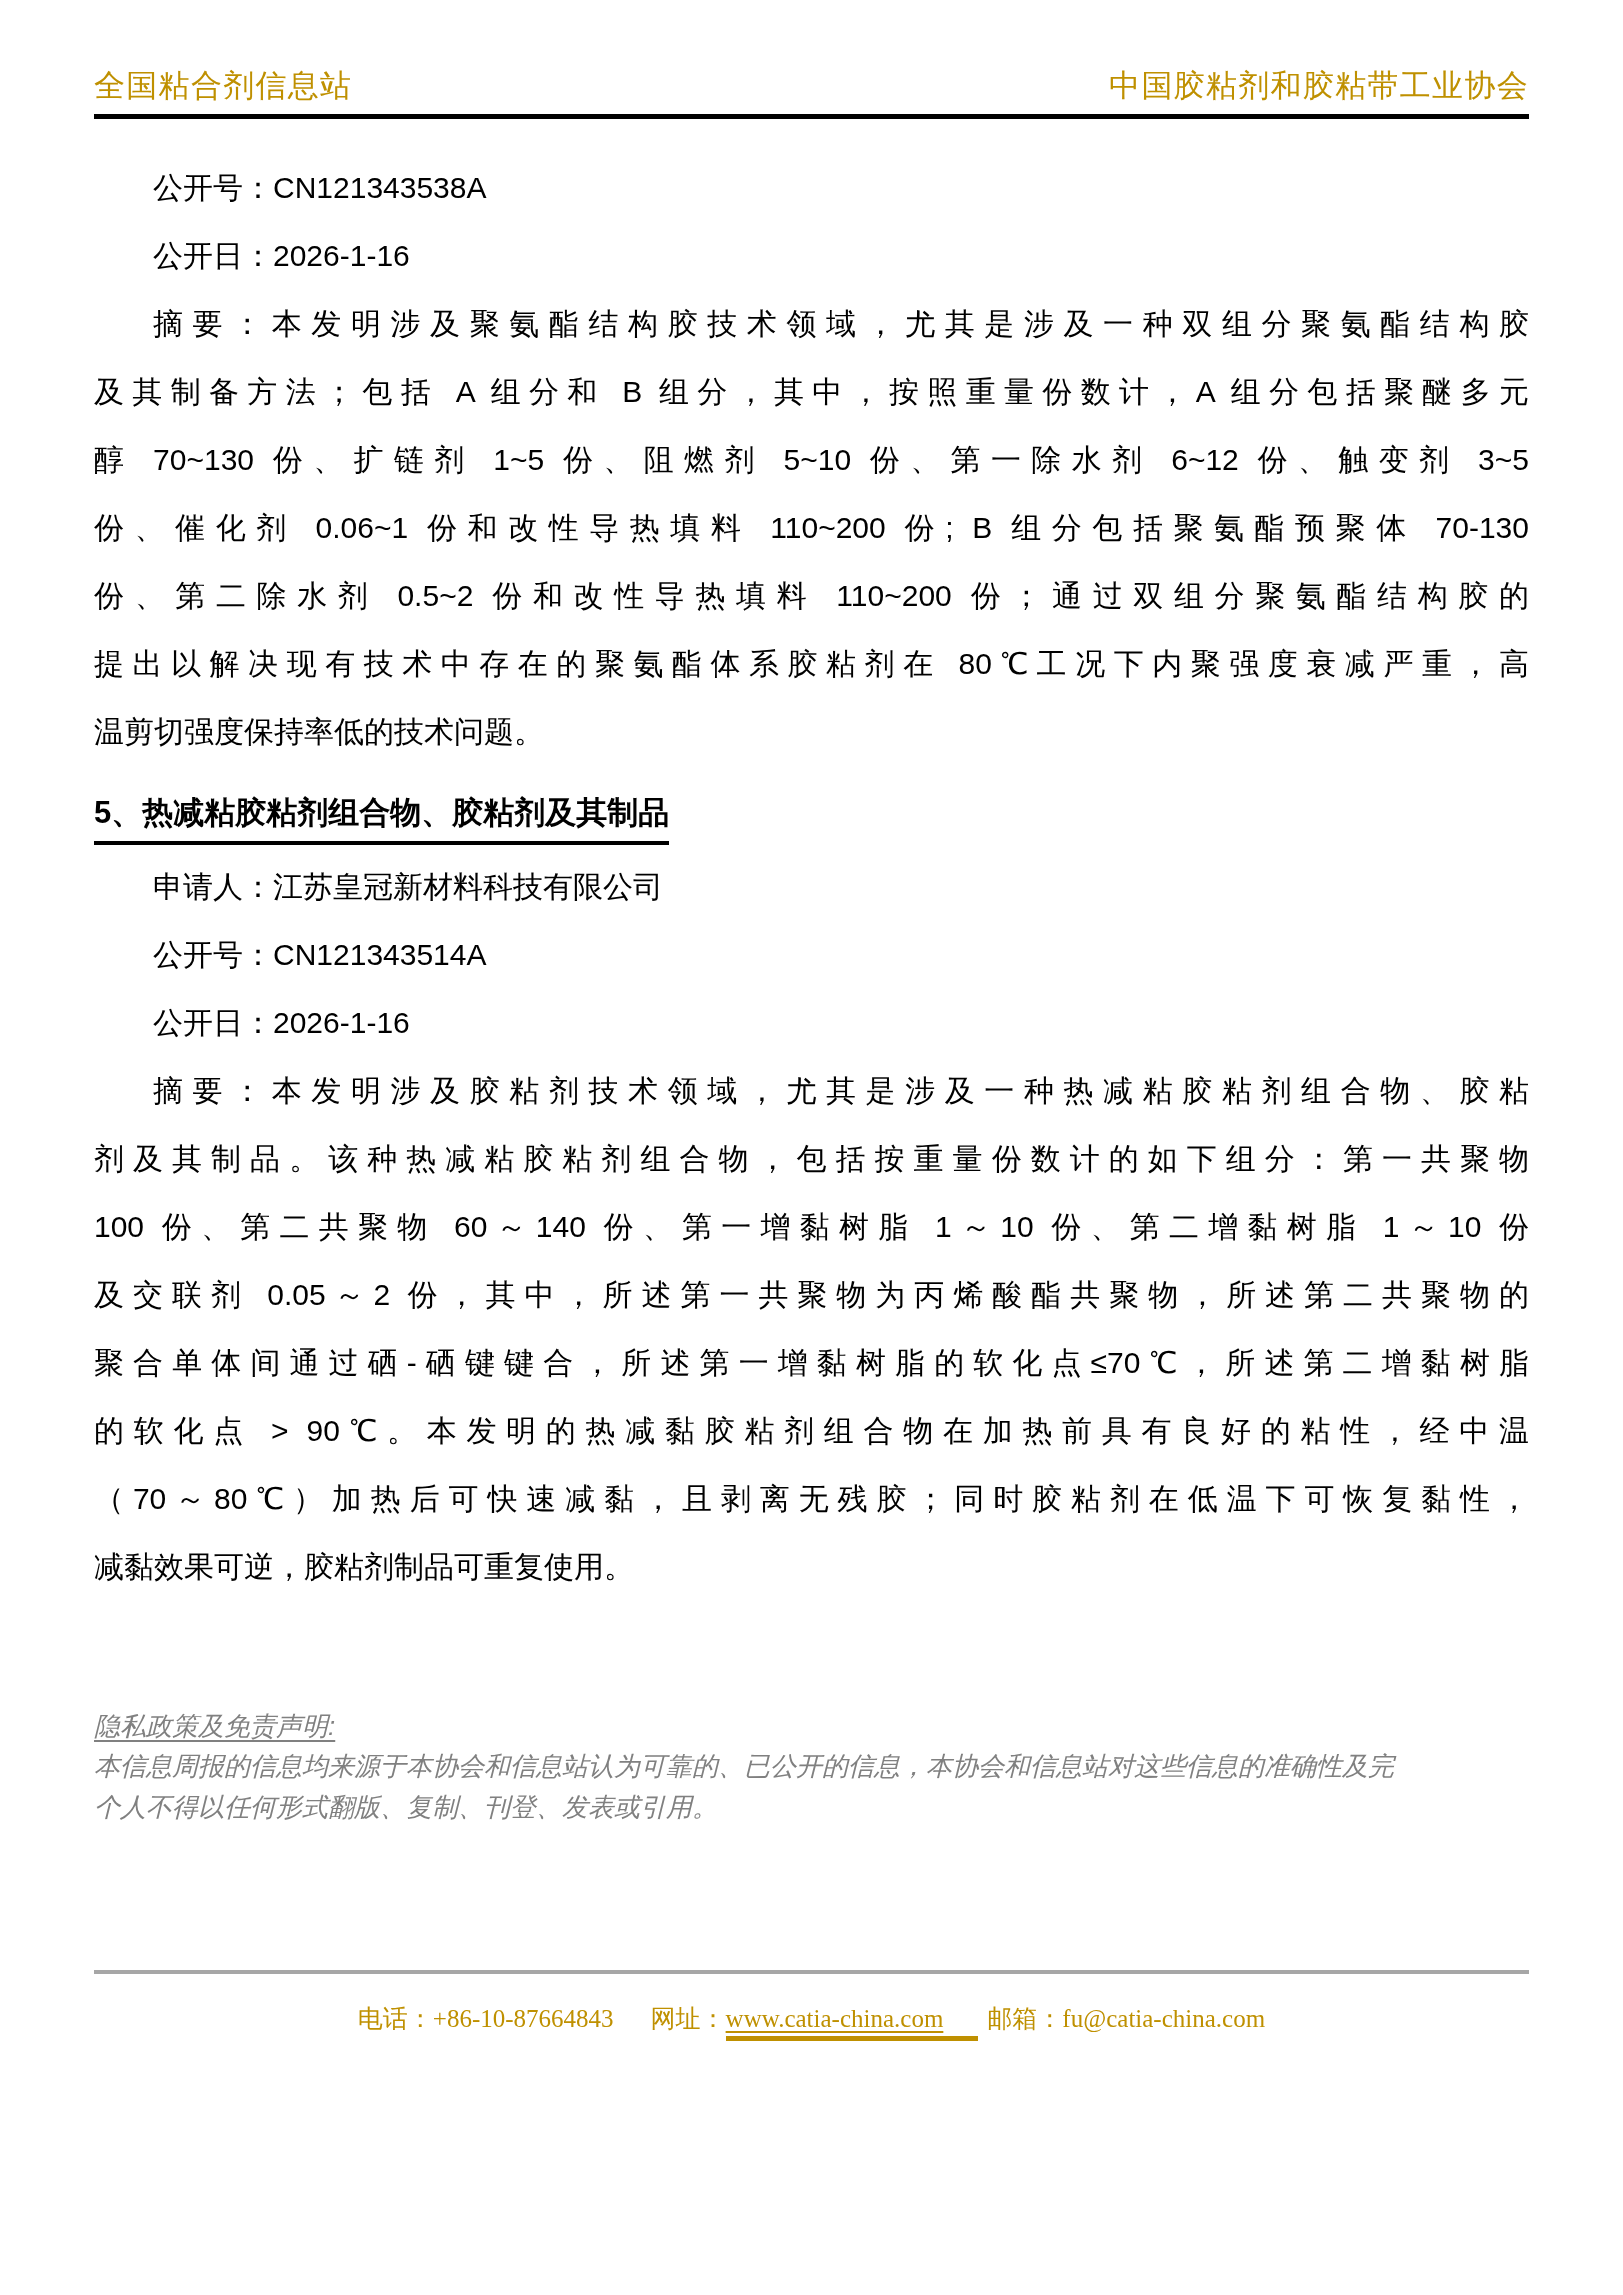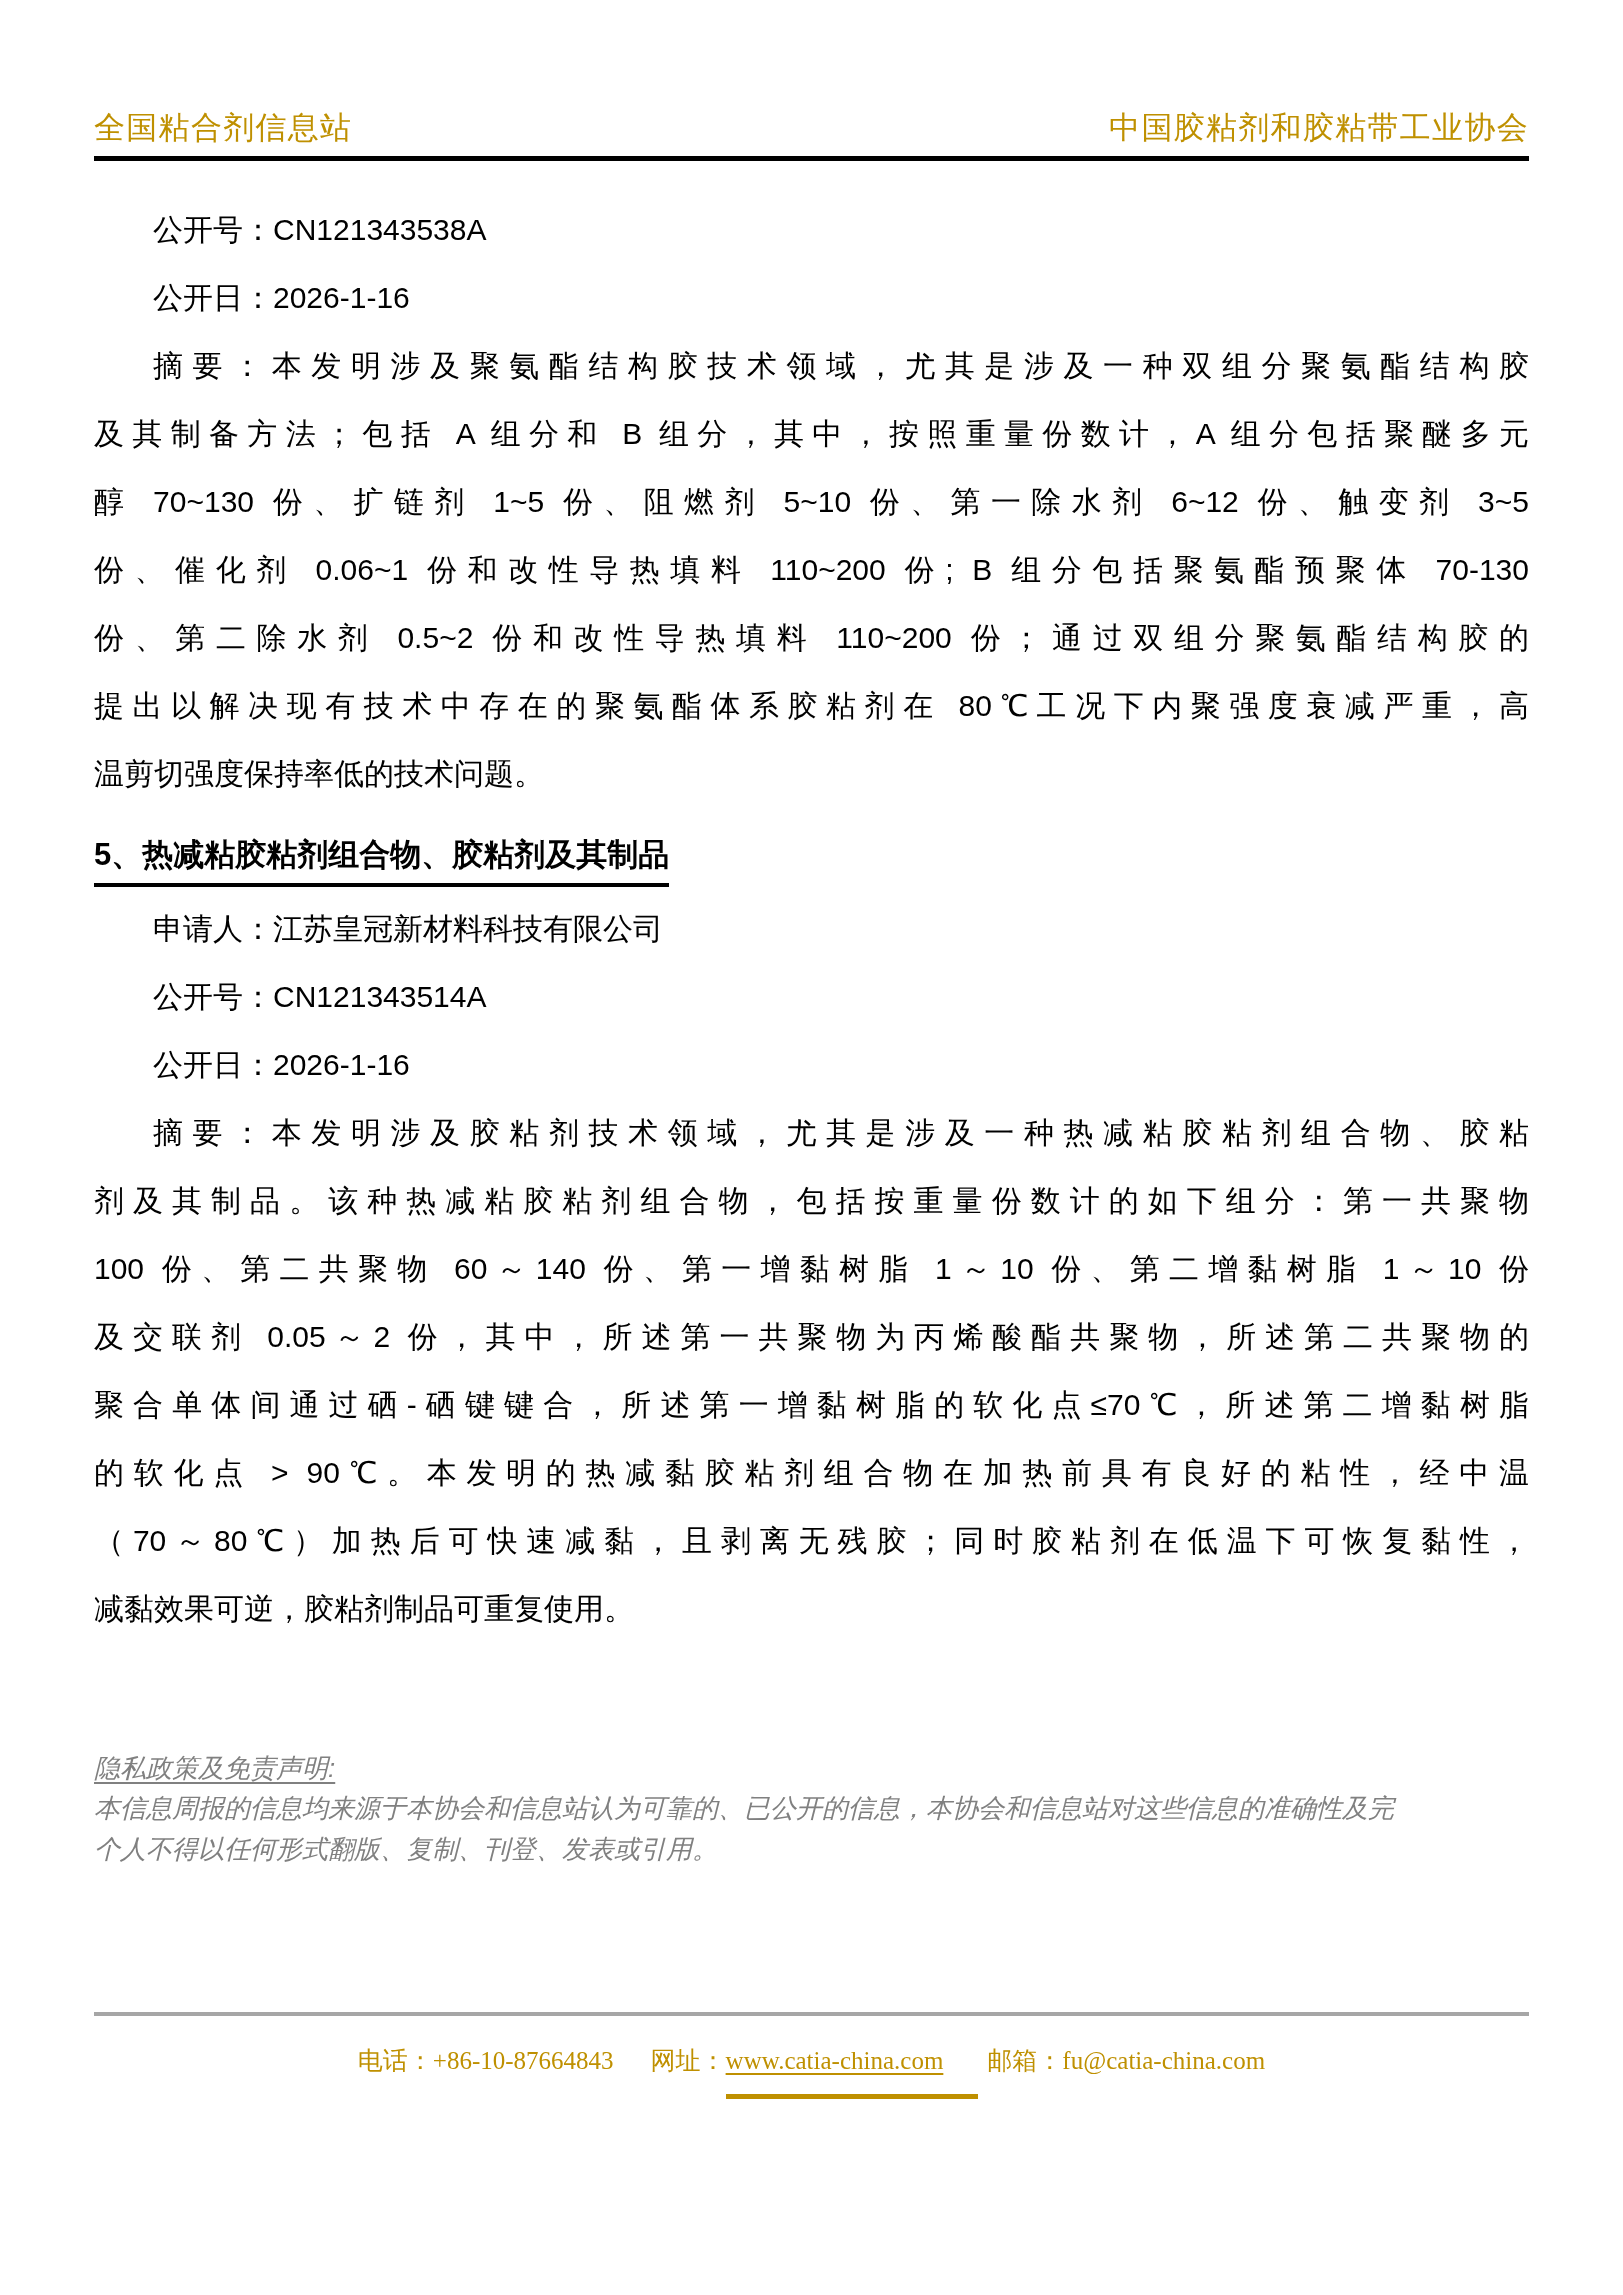--- a/index.html
+++ b/index.html
@@ -9,21 +9,21 @@
     background:#ffffff;
     margin:0 auto;
     padding:0 94px;
     font-family:"Liberation Sans", sans-serif;
     color:#000;
     overflow:hidden;
     position:relative;
   }
   
   .header {
-    padding-top:110px;
+    padding-top:68px;
     display:flex;
     justify-content:space-between;
     align-items:flex-end;
     font-size:31px;
     line-height:36px;
     color:var(--gold);
     letter-spacing:1.3px;
     white-space:nowrap;
   }
   .header-rule {
@@ -96,21 +96,21 @@
     font-size:25px;
     line-height:35px;
     font-family:"Liberation Serif", serif;
     white-space:nowrap;
   }
   .footer-contact .grp-gap { margin-left:37px; }
   .footer-contact .grp-gap-sm { margin-left:9px; }
   .url-wrap {
     display:inline-block;
     border-bottom:5.8px solid var(--gold);
-    padding:0 35px 16px 0;
+    padding:0 35px 0 0;
   }
   .url-text { text-decoration:underline; text-underline-offset:3.9px; }
 </style>
 </head>
 <body>
 
 <div class="page">
 
   <div class="header">
     <span>全国粘合剂信息站</span>

